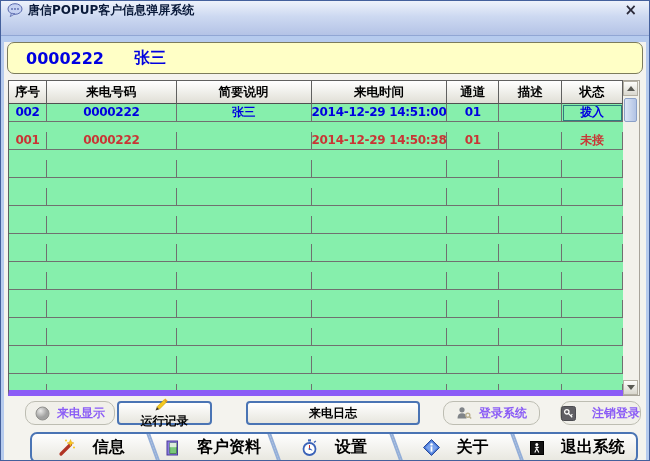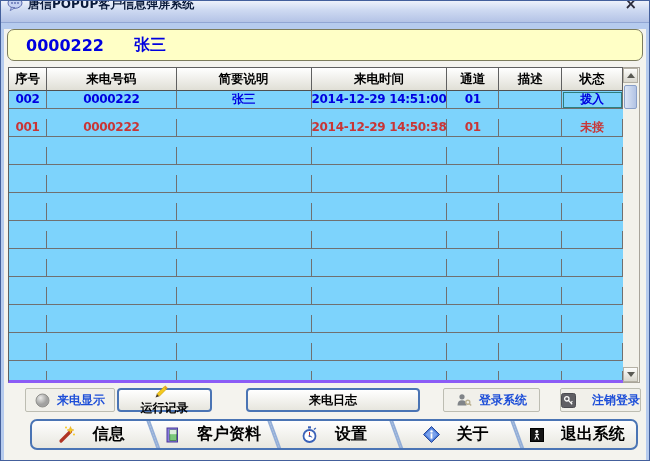--- a/index.html
+++ b/index.html
@@ -3,42 +3,42 @@
 <meta charset="utf-8">
 <style>
   * { box-sizing: border-box; margin: 0; padding: 0; }
   html,body { width:650px; height:461px; font-family:"DejaVu Sans",sans-serif; }
   .window{
     position:relative; width:650px; height:461px;
     border:1px solid #44609c; background:#b6cbee; overflow:hidden;
   }
   
   .titlebar{
-    height:22px; display:flex; align-items:center; padding:0 8px 15px 6px;
+    height:35px; display:flex; align-items:center; padding:0 8px 15px 6px;
     background:linear-gradient(180deg,#eef2fb 0%,#cdd9f1 45%,#b4c3e6 100%);
     border-bottom:1px solid #91a6d4;
   }
   .app-icon{ display:flex; margin-right:5px; }
   .title{ font-size:12px; font-weight:bold; color:#0a1a3a; flex:1; }
   .close-btn{ font-size:15px; font-weight:bold; color:#2a2a3a; cursor:default; padding:0 4px; line-height:15px;}
   
   .content{ margin:0 3px 3px 3px; height:434px; background:#f4f3ee; }
   
   .banner{
     margin:6px 3px 0 3px; height:32px; background:#ffffc6;
     border:1px solid #7c7c5c; border-radius:7px;
     display:flex; align-items:center; padding-left:18px;
     font-size:16px; font-weight:bold; color:#0000e0;
   }
   .banner .bname{ margin-left:30px; }
   
   .tbl-wrap{ margin:6px 4px 0 4px; height:316px; display:flex; }
   .grid{
-    width:615px; height:316px; overflow:hidden; background:#7dd3fc;
-    border-top:1px solid #606060; border-left:1px solid #606060; border-bottom:3px solid #8b5cf6;
+    width:615px; height:316px; overflow:hidden; background:#86efac;
+    border-top:1px solid #606060; border-left:1px solid #606060; border-bottom:6px solid #8b5cf6;
   }
   .thead{ display:flex; }
   .th{
     height:23px; line-height:21px; text-align:center; font-size:12.5px; font-weight:bold; color:#000;
     background:linear-gradient(#ffffff,#e0dfd6);
     border-right:1px solid #606060; border-bottom:1px solid #505050;
   }
   .tr{ display:flex; height:28px; }
   .td{
     height:18px; line-height:16px; text-align:center; font-size:12px; font-weight:bold;
@@ -67,21 +67,21 @@
   
   .action-row{ display:flex; align-items:center; margin:4px 4px 0 4px; height:26px; padding-left:17px; }
   .abtn{ height:24px; display:flex; align-items:center; justify-content:center;
          font-family:"DejaVu Sans",sans-serif; font-size:12px; font-weight:bold; cursor:default; }
   .ab0{ width:90px; }
   .ab1{ width:95px; margin-left:2px;flex-direction:column; }
   .ab2{ width:174px; margin-left:34px; }
   .ab3{ width:97px; margin-left:auto; }
   .ab4{ width:81px; margin-left:20px; margin-right:1px;justify-content:space-between; }
   .abtn.on{ border:2px solid #4a74b4; border-radius:4px; background:linear-gradient(#ffffff,#e7e6de); color:#000; }
-  .abtn.off{ border:1px solid #bdbdb2; border-radius:2px; background:#f1f0ea; color:#1d4ed8; }
+  .abtn.off{ border:1px solid #bdbdb2; border-radius:10px; background:#f1f0ea; color:#8b5cf6; }
   .aicon{ display:flex; margin-right:7px; }
   .abtn.off .aicon{ filter:grayscale(0.7) opacity(0.8); }
   
   .tab-bar{
     margin:6px 6px 0 26px; width:608px; height:31px;
     border:2px solid #4a74b4; border-radius:7px;
     background:linear-gradient(#fefefe,#e8e7df);
     display:flex; overflow:hidden; align-items:center;
   }
   .tab{ flex:1; height:100%; display:flex; align-items:center; justify-content:center; gap:17px; cursor:default;

